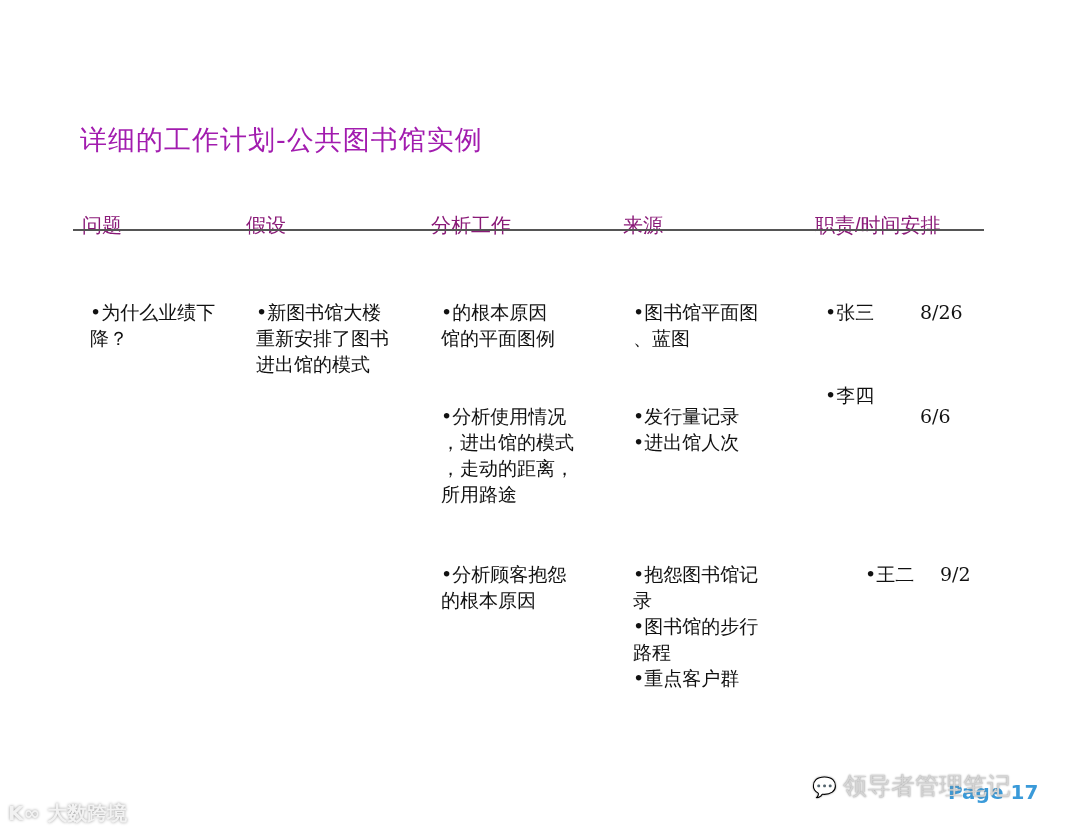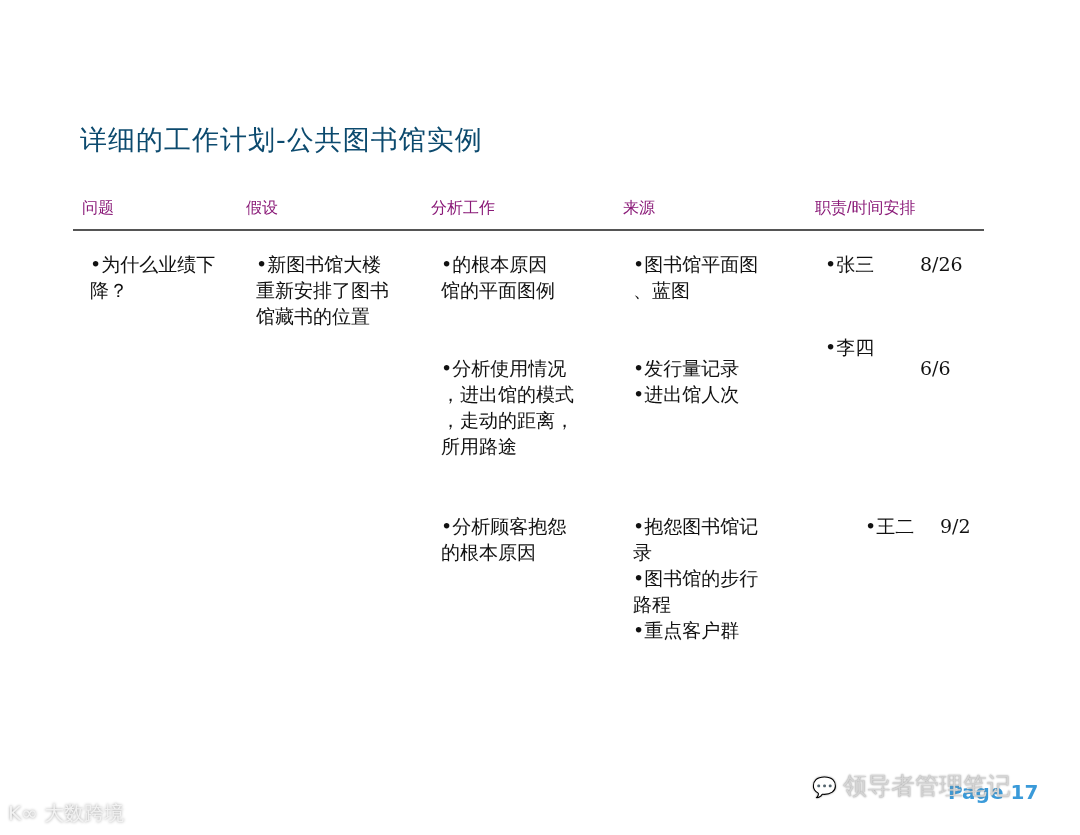--- a/index.html
+++ b/index.html
@@ -1,47 +1,47 @@
 <!DOCTYPE html>
 <html><head>
 <meta charset="utf-8">
 <style>
   html, body { margin:0; padding:0; }
   body { width:1080px; height:835px; background:#ffffff; position:relative; overflow:hidden;
          font-family:"DejaVu Serif","Liberation Serif",serif; color:#111; }
   .title { position:absolute; left:80px; top:122px; font-family:"DejaVu Sans","Liberation Sans",sans-serif;
-           font-size:27px; color:#0c4a6e; letter-spacing:1px; }
-  .hdr { position:absolute; top:198px; font-family:Liberation Sans, sans-serif;
-         font-size:16px; color:#8a1a78; }
+           font-size:27px; color:#a21caf; letter-spacing:1px; }
+  .hdr { position:absolute; top:212px; font-family:Liberation Sans, sans-serif;
+         font-size:20px; color:#8a1a78; }
   .rule { position:absolute; left:73px; top:229px; width:911px; height:2px; background:#555; }
-  .cell { position:absolute; font-size:19px; line-height:26px; white-space:pre-line; }
+  .cell { position:absolute; font-size:19px; line-height:26px; white-space:pre-line;margin-top:48px; }
   .wm-right { position:absolute; left:812px; top:770px; font-family:Liberation Serif, serif;
               font-size:24px; color:#d5d5d5; text-shadow:0 0 2px #888; }
   .page { position:absolute; left:948px; top:780px; font-family:"DejaVu Sans","Liberation Sans",sans-serif;
           font-size:20px; color:#3a9ad9; font-weight:bold; }
   .wm-left { position:absolute; left:8px; top:800px; font-family:"DejaVu Sans","Liberation Sans",sans-serif;
-             font-size:20px; color:#f2f2f2; text-shadow:0 0 3px #999; font-weight:normal; }
+             font-size:20px; color:#f2f2f2; text-shadow:0 0 3px #999; font-weight:bold; }
 </style>
 </head>
 <body>
 
 <div class="title">详细的工作计划-公共图书馆实例</div>
 
 <div class="hdr" style="left:82px">问题</div>
 <div class="hdr" style="left:246px">假设</div>
 <div class="hdr" style="left:431px">分析工作</div>
 <div class="hdr" style="left:623px">来源</div>
 <div class="hdr" style="left:815px">职责/时间安排</div>
 <div class="rule"></div>
 
 <div class="cell" style="left:90px;top:251px">•为什么业绩下
 降？</div>
 <div class="cell" style="left:256px;top:251px">•新图书馆大楼
 重新安排了图书
-馆藏书的位置</div>
+进出馆的模式</div>
 <div class="cell" style="left:441px;top:251px">•的根本原因
 馆的平面图例</div>
 <div class="cell" style="left:633px;top:251px">•图书馆平面图
 、蓝图</div>
 <div class="cell" style="left:825px;top:251px">•张三</div>
 <div class="cell" style="left:920px;top:251px">8/26</div>
 
 <div class="cell" style="left:441px;top:355px">•分析使用情况
 ，进出馆的模式
 ，走动的距离，

